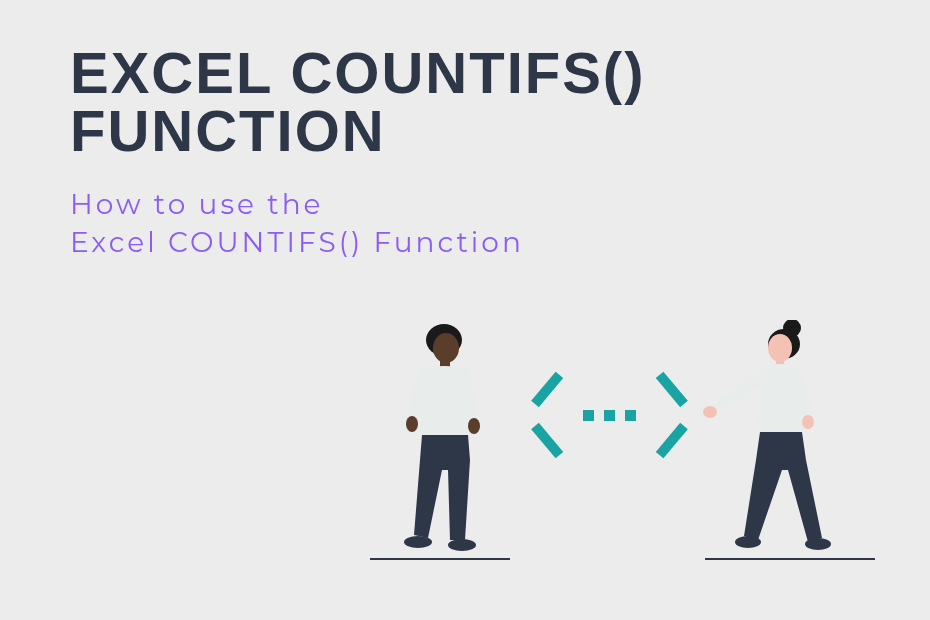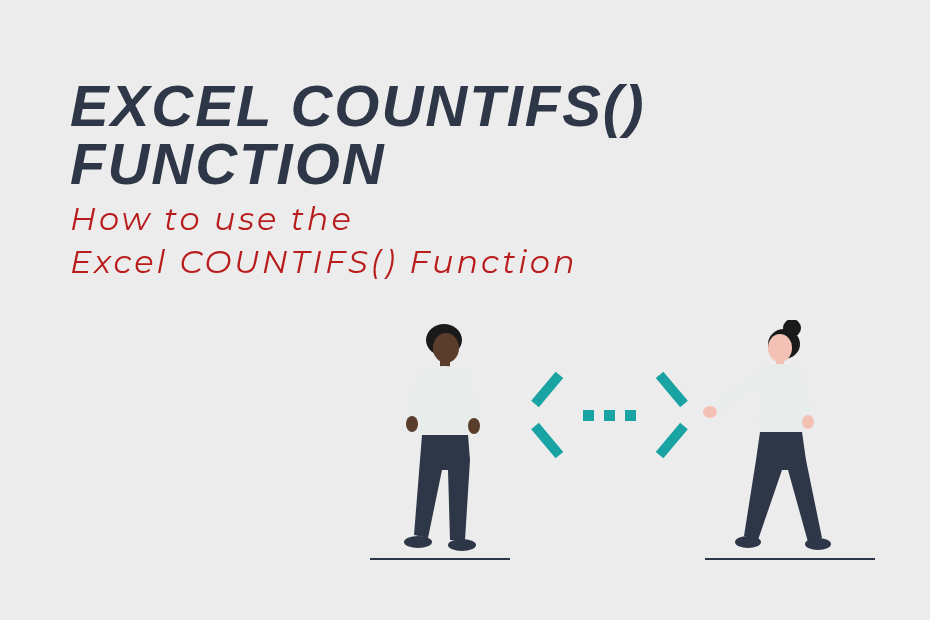--- a/index.html
+++ b/index.html
@@ -9,41 +9,40 @@
     }
     body {
       width: 930px;
       height: 620px;
       background: #edecec;
       position: relative;
       font-family: 'Montserrat', 'Arial', sans-serif;
       overflow: hidden;
     }
     .content {
-      padding: 77px 70px 0;
-      font-style: italic;
+      padding: 44px 70px 0;
     }
     .title {
       font-family: 'Arial Black', 'Impact', sans-serif;
       font-size: 58px;
       font-weight: 900;
       letter-spacing: 2px;
       color: #2d3748;
       text-transform: uppercase;
       line-height: 1;
       font-stretch: condensed;
     }
     .subtitle {
       font-family: 'Montserrat', 'Arial', sans-serif;
-      font-size: 32px;
+      font-size: 28px;
       font-weight: 400;
-      color: #b91c1c;
+      color: #8b5cf6;
       letter-spacing: 3px;
       line-height: 1.35;
-      margin-top: 4px;
+      margin-top: 26px;
     }
     .illustration {
       position: absolute;
       left: 330px;
       top: 310px;
       width: 580px;
       height: 280px;
     }
     .person-left {
       position: absolute;

